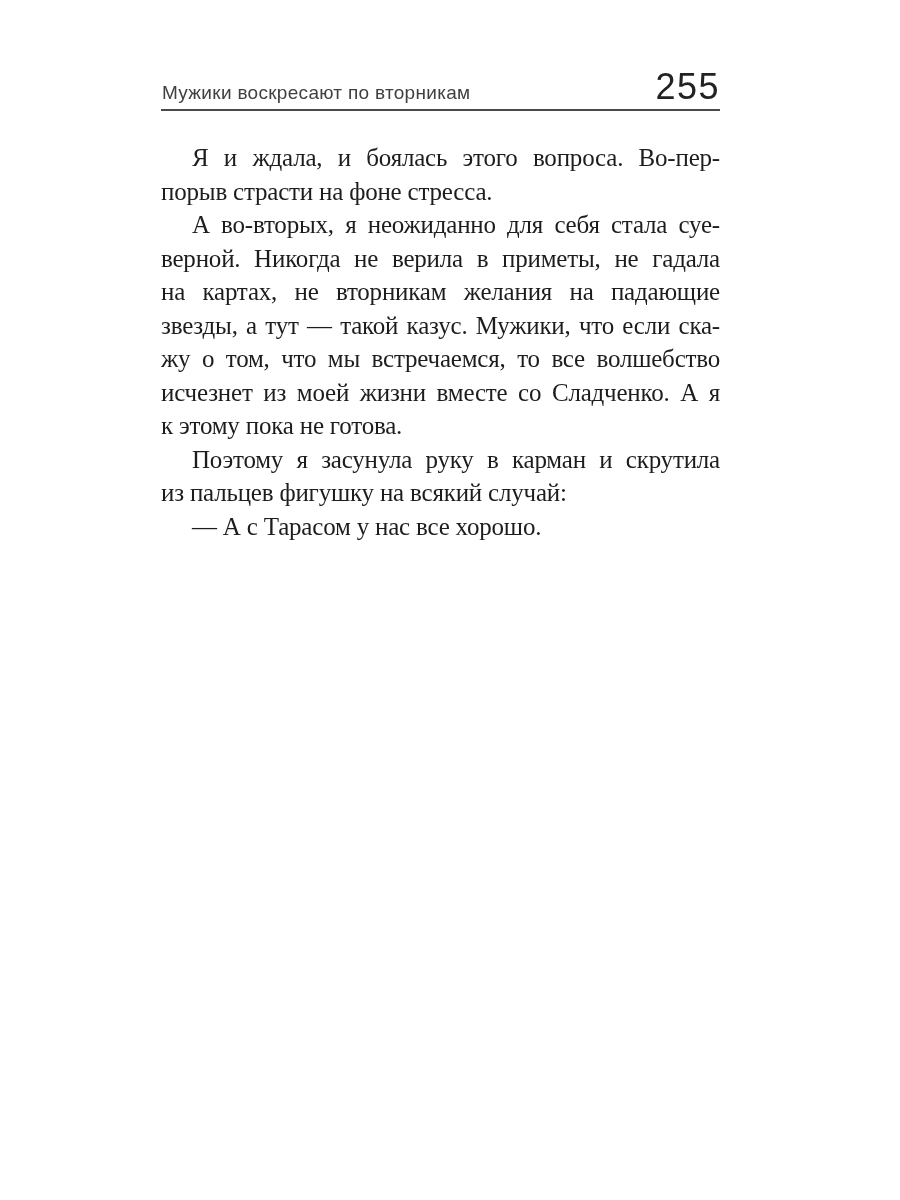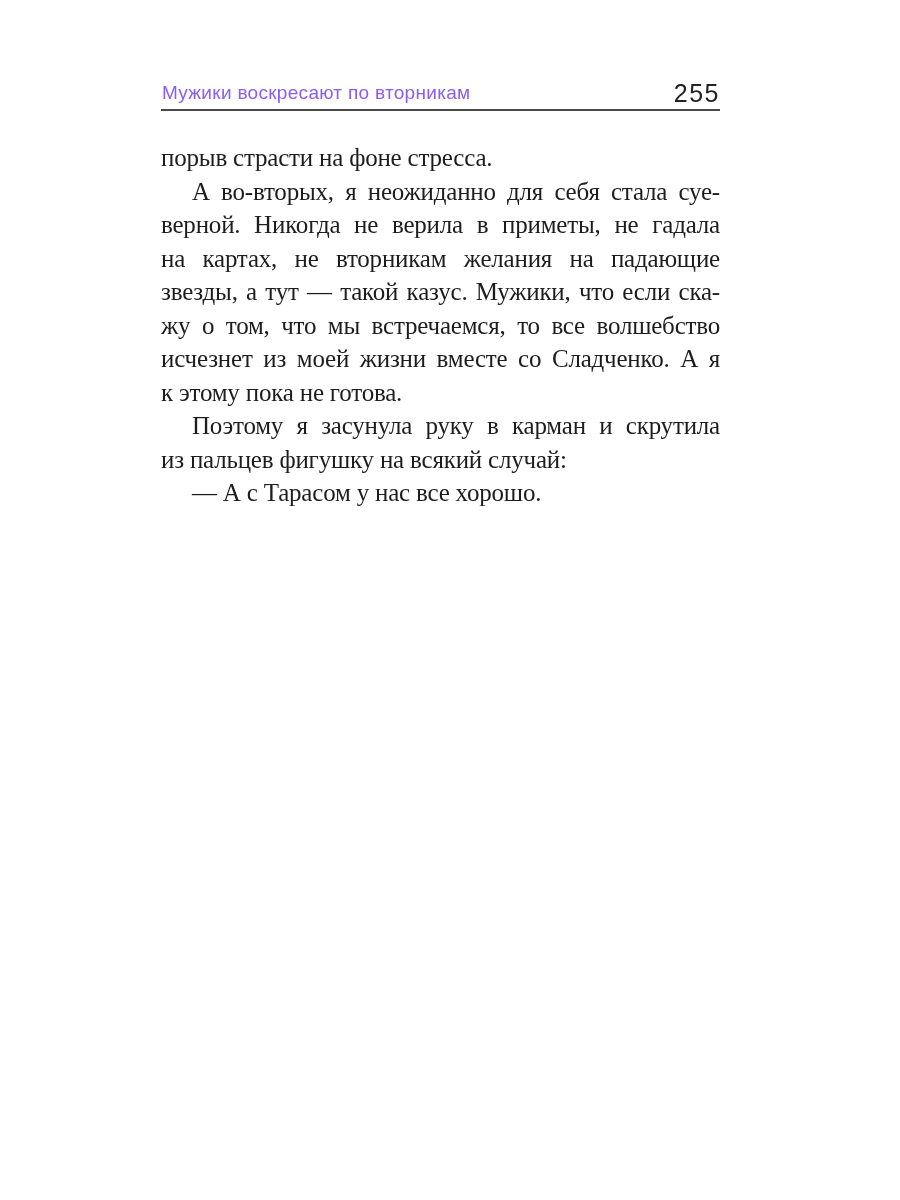--- a/index.html
+++ b/index.html
@@ -23,29 +23,29 @@
     height: 109px;
     border-bottom: 2px solid #4a4a4a;
   }
   .running-title {
     position: absolute;
     left: 1px;
     bottom: 5px;
     font-family: "Liberation Sans", sans-serif;
     font-size: 19px;
     letter-spacing: 0.3px;
-    color: #8b5cf6;
+    color: #404040;
     white-space: nowrap;
   }
   .page-number {
     position: absolute;
     right: 0;
     bottom: 1px;
     font-family: "Liberation Sans", sans-serif;
-    font-size: 25px;
+    font-size: 36px;
     letter-spacing: 1.5px;
     color: #222222;
   }
   .text-block {
     position: absolute;
     left: 161px;
     top: 141px;
     width: 559px;
     color: #1d1d1d;
     font-size: 25px;
@@ -71,20 +71,21 @@
 
 <div class="page">
 
   <div class="running-header">
     <span class="running-title">Мужики воскресают по вторникам</span>
     <span class="page-number">255</span>
   </div>
 
   <div class="text-block">
       <div class="paragraph">
+        <div class="line indent">Я и ждала, и боялась этого вопроса. Во-пер-</div>
         <div class="line last">порыв страсти на фоне стресса.</div>
       </div>
       <div class="paragraph">
         <div class="line indent">А во-вторых, я неожиданно для себя стала суе-</div>
         <div class="line">верной. Никогда не верила в приметы, не гадала</div>
         <div class="line">на картах, не вторникам желания на падающие</div>
         <div class="line">звезды, а тут — такой казус. Мужики, что если ска-</div>
         <div class="line">жу о том, что мы встречаемся, то все волшебство</div>
         <div class="line">исчезнет из моей жизни вместе со Сладченко. А я</div>
         <div class="line last">к этому пока не готова.</div>

